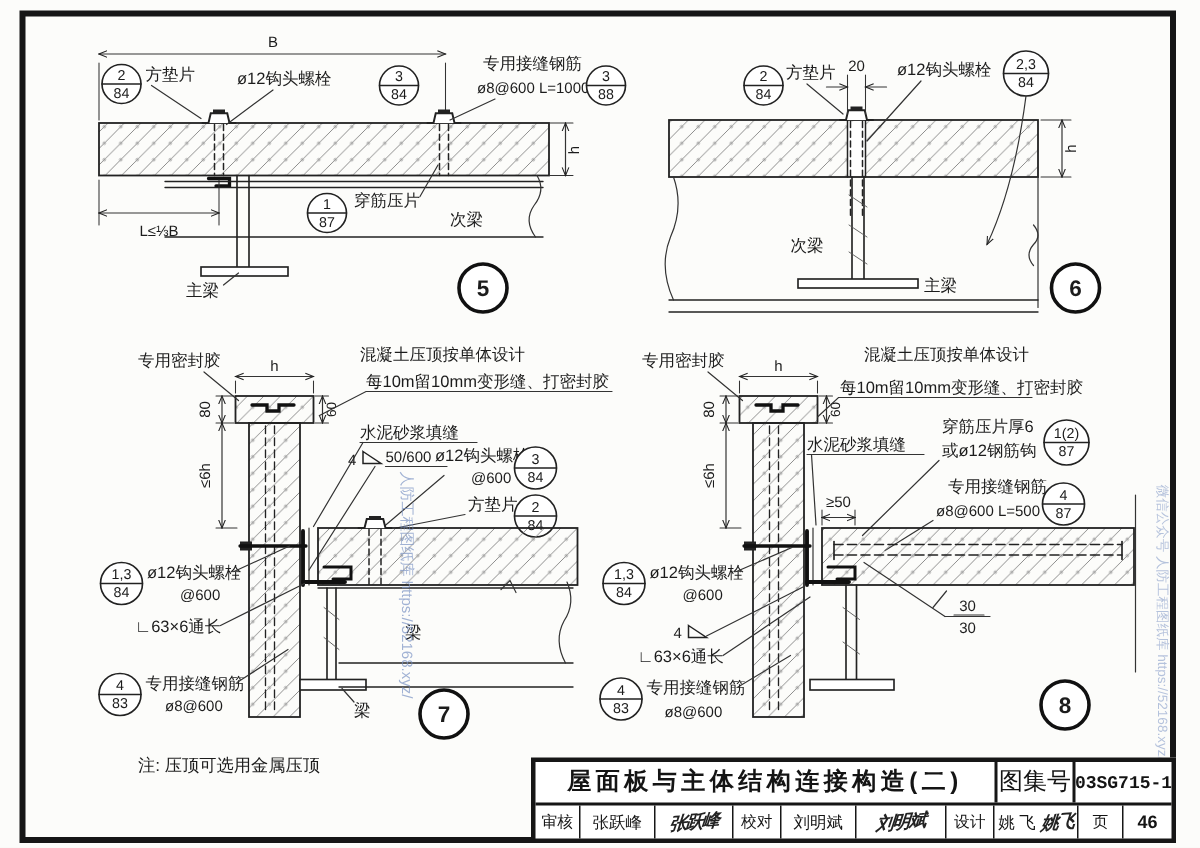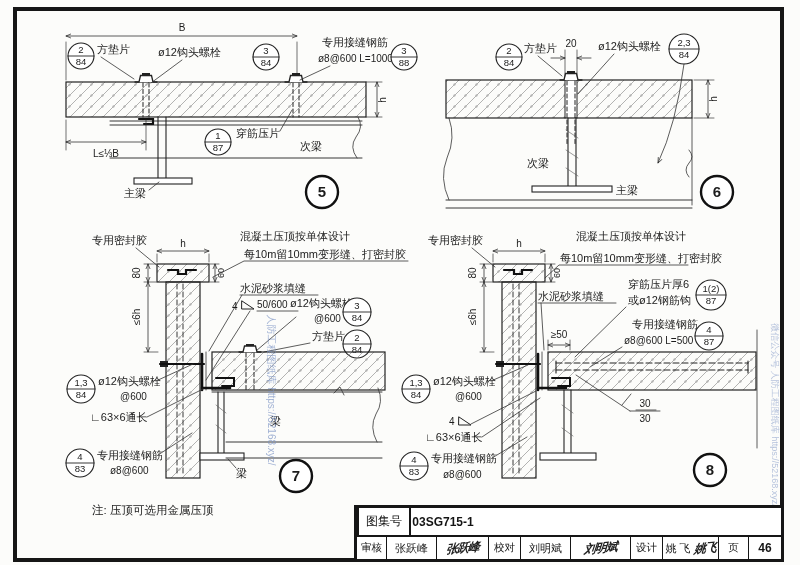--- a/index.html
+++ b/index.html
@@ -13,22 +13,22 @@
   .ref{font-size:9.5px;}
   .dimt{font-size:10px;}
   .dnum{font-size:15px;font-weight:bold;}
   .wm{fill:#7b93c4;opacity:.7;font-size:10px;}
   
   .tb{position:absolute;left:354px;top:505px;width:430px;height:57px;border:3px solid #161616;box-sizing:border-box;background:#fff;display:flex;flex-direction:column;}
   .tb-row1{flex:1;display:flex;border-bottom:2px solid #161616;}
   .tb-row2{height:22px;display:flex;}
   .tb-cell{display:flex;align-items:center;justify-content:center;box-sizing:border-box;color:#141414;white-space:nowrap;overflow:hidden;}
   .tb-title{flex:1;font-size:16px;font-weight:bold;letter-spacing:3px;}
-  .tb-atlas-label{width:52px;border-left:2px solid #161616;font-size:12px;}
-  .tb-atlas-no{flex:0 0 66px;border-left:2px solid #161616;font-size:12px;font-weight:bold;}
+  .tb-atlas-label{width:52px;border-left:2px solid #161616;font-size:16px;}
+  .tb-atlas-no{flex:0 0 66px;border-left:2px solid #161616;font-size:12px;font-weight:bold;font-family:Liberation Mono, monospace;}
   .r2{border-right:1.5px solid #161616;font-size:10.5px;}
   .r2:last-child{border-right:none;}
   .name{font-size:11px;}
   .sig{font-style:italic;font-weight:bold;font-size:12px;transform:rotate(-5deg) skewX(-10deg);letter-spacing:-1px;color:#222;}
 </style>
 </head>
 <body>
 
 <div class="sheet">
   <div class="frame"></div>
@@ -425,20 +425,21 @@
         <text x="710" y="475" text-anchor="middle" class="dnum">8</text>
       </g>
     </g>
 
     <text transform="rotate(90 268 390)" x="268" y="390" text-anchor="middle" class="wm">人防工程图纸库 https://52168.xyz/</text>
     <text transform="rotate(90 772 415)" x="772" y="415" text-anchor="middle" class="wm" style="font-size:9px;opacity:.55">微信公众号 人防工程图纸库 https://52168.xyz/</text>
   </svg>
 
   <div class="tb">
     <div class="tb-row1">
+      <div class="tb-cell tb-title">屋面板与主体结构连接构造(二)</div>
       <div class="tb-cell tb-atlas-label">图集号</div>
       <div class="tb-cell tb-atlas-no">03SG715-1</div>
     </div>
     <div class="tb-row2">
       <div class="tb-cell r2" style="width:30px">审核</div>
       <div class="tb-cell r2 name" style="width:50px">张跃峰</div>
       <div class="tb-cell r2" style="width:52px">
           <span class="sig">张跃峰</span>
         </div>
       <div class="tb-cell r2" style="width:32px">校对</div>

